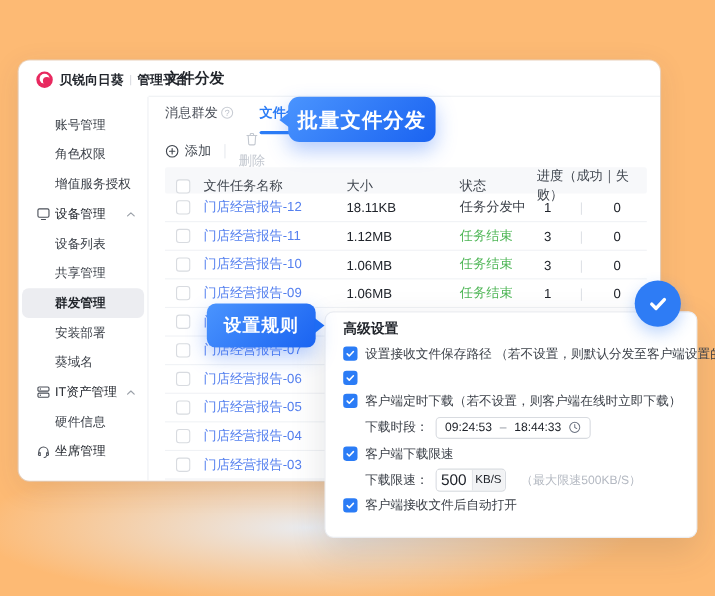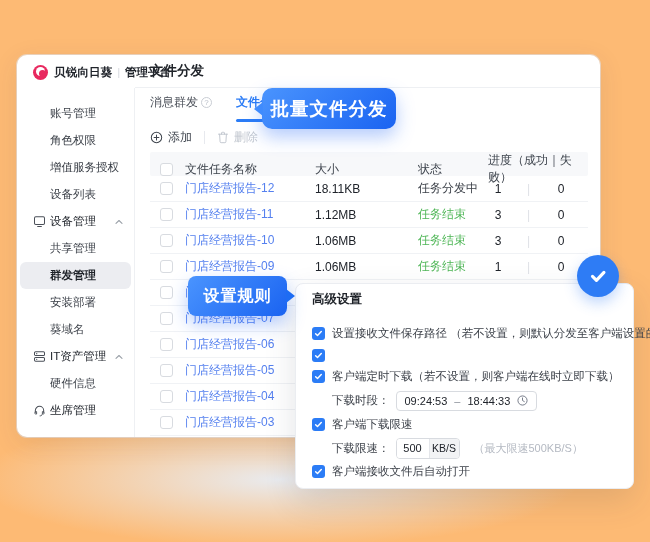--- a/index.html
+++ b/index.html
@@ -41,21 +41,21 @@
   .content { position:absolute; left:118px; top:33px; width:465px; height:349px; }
   .tabs { height:34px; display:flex; align-items:flex-end; padding-left:15px; gap:24px;text-align:center; }
   .tab { position:relative; display:flex; align-items:center; gap:3px; font-size:12px; color:#4a4f58; padding-bottom:11px; cursor:pointer; }
   .tab.active { color:#2b7cf6; font-weight:600; }
   .tab.active::after { content:""; position:absolute; left:0; bottom:0; width:46px; height:3px; border-radius:2px; background:#2b7cf6; }
   .help-badge { width:11px; height:11px; border-radius:50%; border:1px solid #c9cdd4; color:#b9bec8; font-size:8px;
     display:flex; align-items:center; justify-content:center; font-weight:400; }
 
   .toolbar { height:30px; display:flex; align-items:center; padding-left:15px; gap:12px; }
   .tool-btn { display:flex; align-items:center; gap:5px; font-size:12px; color:#3f454e; cursor:pointer; }
-  .tool-btn.disabled { color:#c3c8d0; cursor:default; }
+  .tool-btn.disabled { color:#c3c8d0; cursor:default;flex-direction:column; }
   .tool-divider { width:1px; height:13px; background:#e7e9ee; }
 
   .table { margin-left:15px; width:438px; }
   .t-head { display:grid; grid-template-columns:15px 140px 103px 70px 1fr; align-items:center; height:24px;
     background:#f7f8fa; border-radius:2px; padding-left:10px; font-size:12px; color:#3f454e; }
   .t-row { display:grid; grid-template-columns:15px 140px 103px 70px 1fr; align-items:center; height:26px;
     padding-left:10px; font-size:12px; border-bottom:1px solid #f0f2f5; }
   .cb { width:13px; height:13px; border:1px solid #d8dbe0; border-radius:3px; background:#fff; cursor:pointer; }
   .name-link { color:#5580ef; cursor:pointer; padding-left:10px; white-space:nowrap; }
   .t-head .col-name { padding-left:10px; }
@@ -63,29 +63,29 @@
   .status-cell { color:#3a3f47; }
   .status-cell.green { color:#4eb656; }
   .prog { display:flex; align-items:center; color:#20242b; }
   .prog .p-s { width:14px; text-align:center; margin-left:3px; }
   .prog .p-d { margin-left:22px; color:#dfe2e7; }
   .prog .p-f { width:14px; text-align:center; margin-left:24px; }
 
   
   .overlay { position:absolute; left:295px; top:283px; width:339px; height:206px; background:#fff; border:1px solid #ebedf1;
     border-radius:8px; box-shadow:0 12px 32px rgba(55,63,80,.14); z-index:5; padding:7px 16px 0 16px; }
-  .ov-title { font-size:12.5px; font-weight:700; color:#1f2329; height:17px; line-height:17px; margin-bottom:15px; }
+  .ov-title { font-size:12.5px; font-weight:700; color:#1f2329; height:17px; line-height:17px; margin-bottom:3px; }
   .opt { display:flex; align-items:center; gap:7px; height:21.5px; font-size:11.5px; color:#3a3f47; white-space:nowrap; }
   .cb-on { width:13px; height:13px; flex:0 0 13px; border-radius:3px; background:#2b7cf6; display:flex; align-items:center; justify-content:center; cursor:pointer; }
   .subrow { display:flex; align-items:center; gap:6px; padding-left:20px; height:26px; font-size:11.5px; color:#3a3f47; white-space:nowrap; }
   .time-input { display:flex; align-items:center; gap:7px; height:20px; padding:0 8px; border:1px solid #d8dbe0; border-radius:4px;
     font-size:11px; color:#20242b; cursor:pointer; }
   .time-dash { color:#8a8f99; }
   .speed-input { display:flex; align-items:stretch; height:21px; border:1px solid #d8dbe0; border-radius:4px; overflow:hidden; }
-  .speed-val { width:32px; display:flex; align-items:center; justify-content:center; font-size:11px; color:#20242b; background:#fff; }
+  .speed-val { width:32px; display:flex; align-items:center; justify-content:center; font-size:14px; color:#20242b; background:#fff; }
   .speed-unit { width:30px; display:flex; align-items:center; justify-content:center; font-size:10.5px; color:#20242b;
     background:#f2f3f5; border-left:1px solid #e4e6ea; }
   .speed-hint { color:#b4b9c2; margin-left:8px; font-size:11px; }
 
   
   .tip { position:absolute; display:flex; align-items:center; justify-content:center; color:#fff; font-weight:600;
     background:linear-gradient(135deg,#4a94fe 0%,#1a63f1 100%); box-shadow:0 8px 18px rgba(43,108,246,.35); z-index:6; letter-spacing:1px; }
   .tip-batch { left:262px; top:88px; width:134px; height:41px; border-radius:10px; font-size:18.5px; }
   .tip-batch .tri { position:absolute; left:-8px; top:14px; width:0; height:0;
     border-top:7px solid transparent; border-bottom:7px solid transparent; border-right:9px solid #3f8bfd; }
@@ -137,43 +137,43 @@
   </div>
           <div class="s-item">
     <span class="icon-slot">
       
       
       
     </span>
     <span class="s-label">增值服务授权</span>
 
   </div>
-          <div class="s-item">
-    <span class="icon-slot">
-      
-      
-      
-    </span>
-    <span class="s-label">设备列表</span>
-
-  </div>
           <div class="s-item section">
     <span class="icon-slot">
       <svg class="s-icon" width="13" height="13" viewBox="0 0 14 14">
         <rect x="1.6" y="2" width="10.8" height="8.2" rx="1.4" fill="none" stroke="#4a4f58" stroke-width="1.1"></rect>
         <path d="M5 12.4h4" stroke="#4a4f58" stroke-width="1.1" stroke-linecap="round"></path>
       </svg>
 
     </span>
     <span class="s-label">设备管理</span>
     <span class="arrow">
       <svg width="8" height="6" viewBox="0 0 8 6">
                 <path d="M1 4.3L4 1.5l3 2.8" fill="none" stroke="#9aa0a8" stroke-width="1.1" stroke-linecap="round" stroke-linejoin="round"></path>
               </svg>
     </span>
+  </div>
+          <div class="s-item">
+    <span class="icon-slot">
+      
+      
+      
+    </span>
+    <span class="s-label">设备列表</span>
+
   </div>
           <div class="s-item">
     <span class="icon-slot">
       
       
       
     </span>
     <span class="s-label">共享管理</span>
 
   </div>

